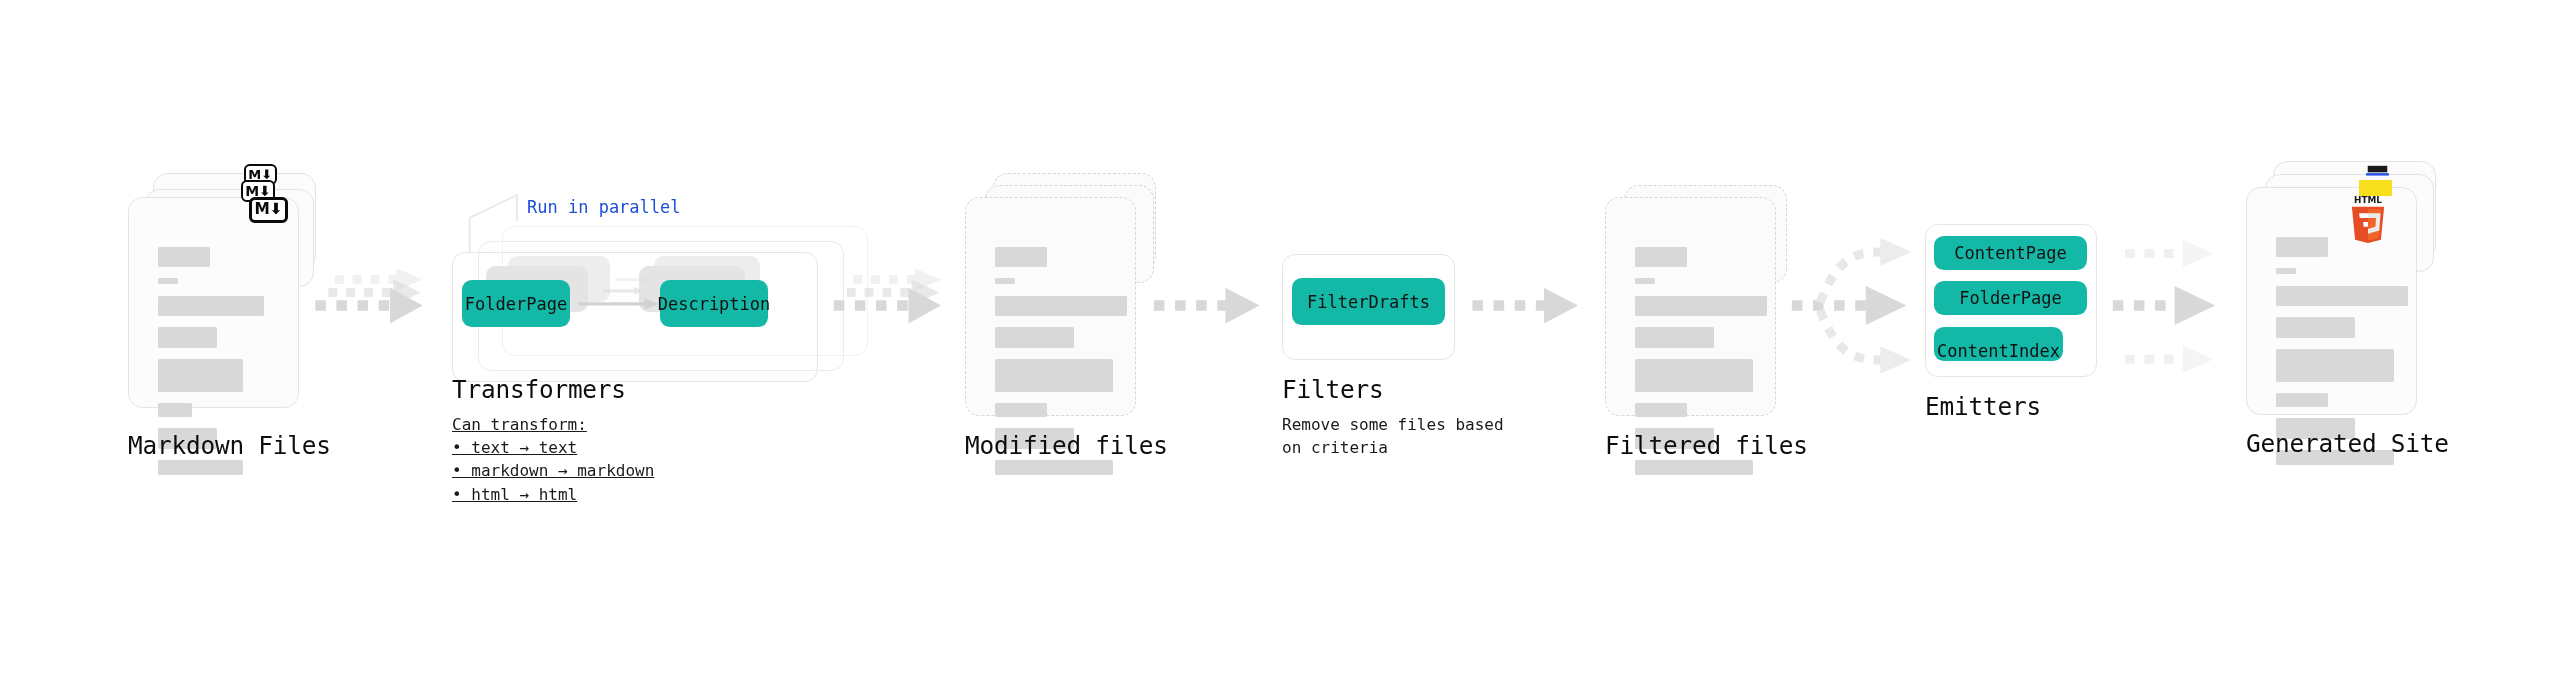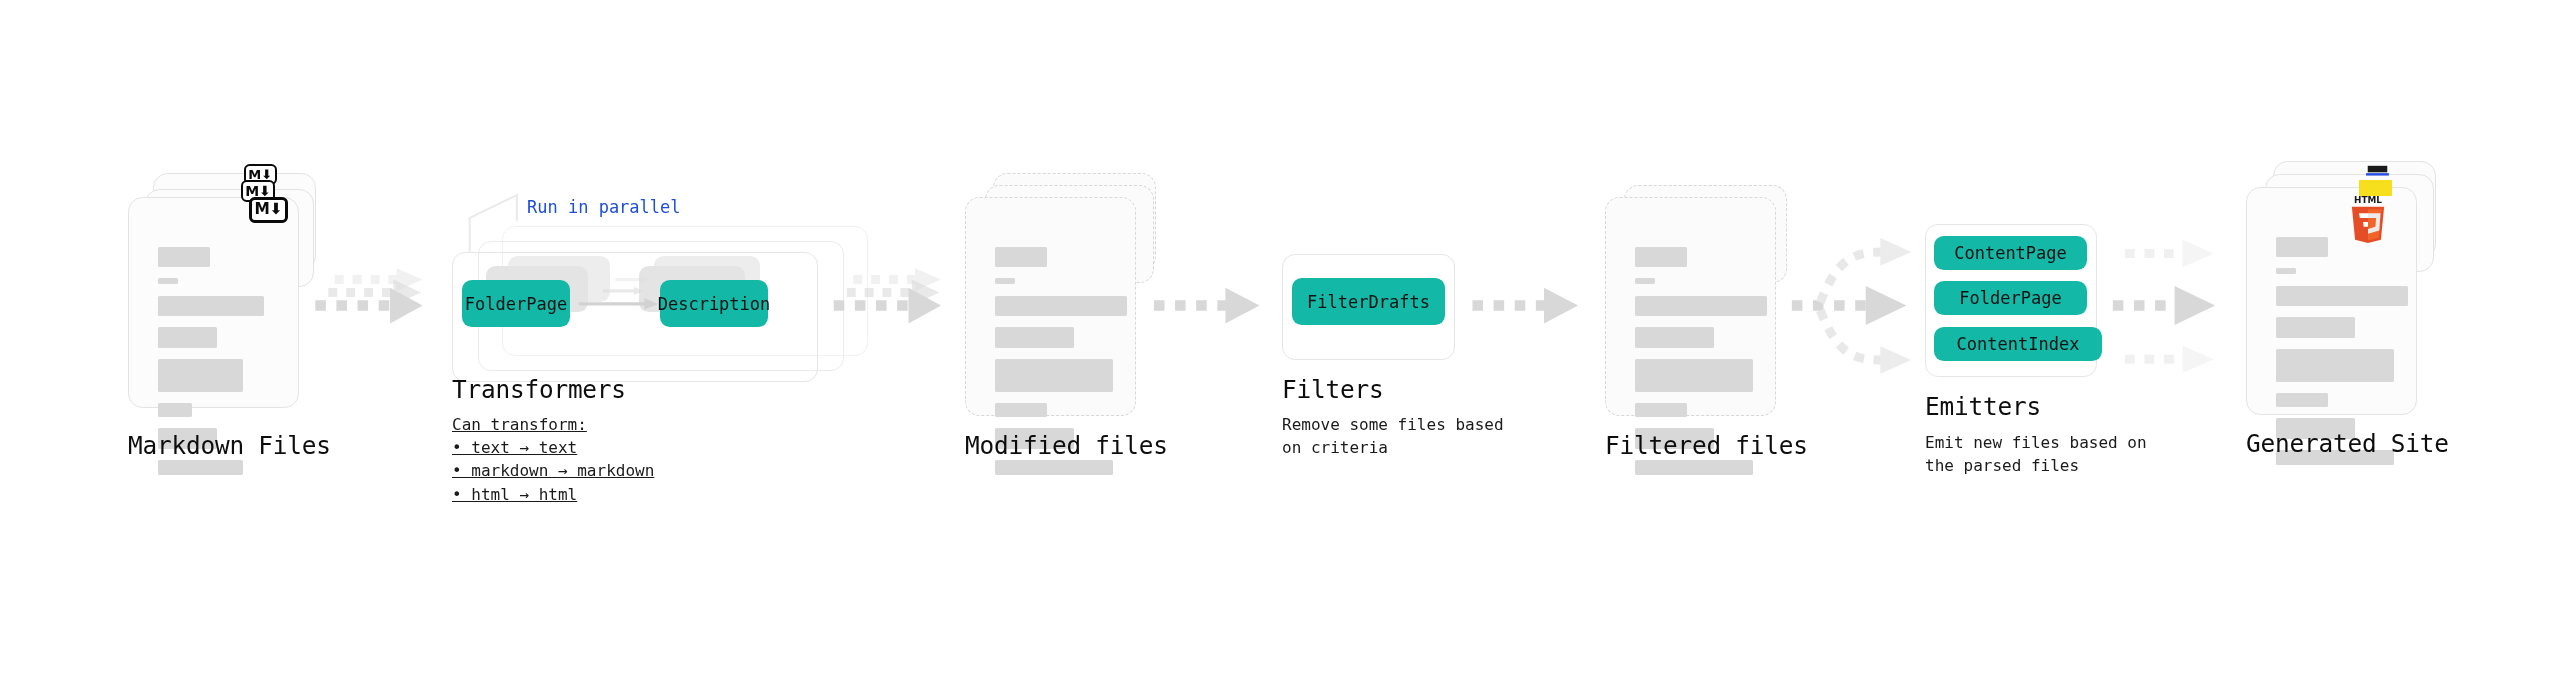--- a/index.html
+++ b/index.html
@@ -193,27 +193,25 @@
   <div class="caption" style="left:1605px; top:431px;">Filtered files</div>
 
   <div>
     <div class="groupbox" style="left:1925px; top:224px; width:172px; height:153px;"></div>
     <div class="chip" style="left:1934px; top:236px; width:153px; height:34px;">
       <span>ContentPage</span>
     </div>
     <div class="chip" style="left:1934px; top:281px; width:153px; height:34px;">
       <span>FolderPage</span>
     </div>
-    <div class="chip" style="left:1934px; top:327px; width:168px; height:34px;">
+    <div class="chip" style="left:1934px; top:327px; width:129px; height:34px;align-items:flex-end;">
       <span>ContentIndex</span>
     </div>
   </div>
   <div class="caption" style="left:1925px; top:392px;">Emitters</div>
-  <div class="subcaption" style="left:1925px; top:431px;">Emit new files based on
-the parsed files</div>
 
   <div class="docstack">
     <div class="card" style="left:2273px; top:161px; width:163px; height:98px;"></div>
     <div class="card" style="left:2265px; top:174px; width:169px; height:98px;"></div>
     <div class="card front" style="left:2246px; top:187px; width:171px; height:228px;">
       <div class="lines">
         <div class="ln" style="width:52px;height:19.5px;"></div>
         <div class="ln" style="width:19.5px;height:6.5px;"></div>
         <div class="ln" style="width:132px;height:20.3px;"></div>
         <div class="ln" style="width:79px;height:20.3px;"></div>

